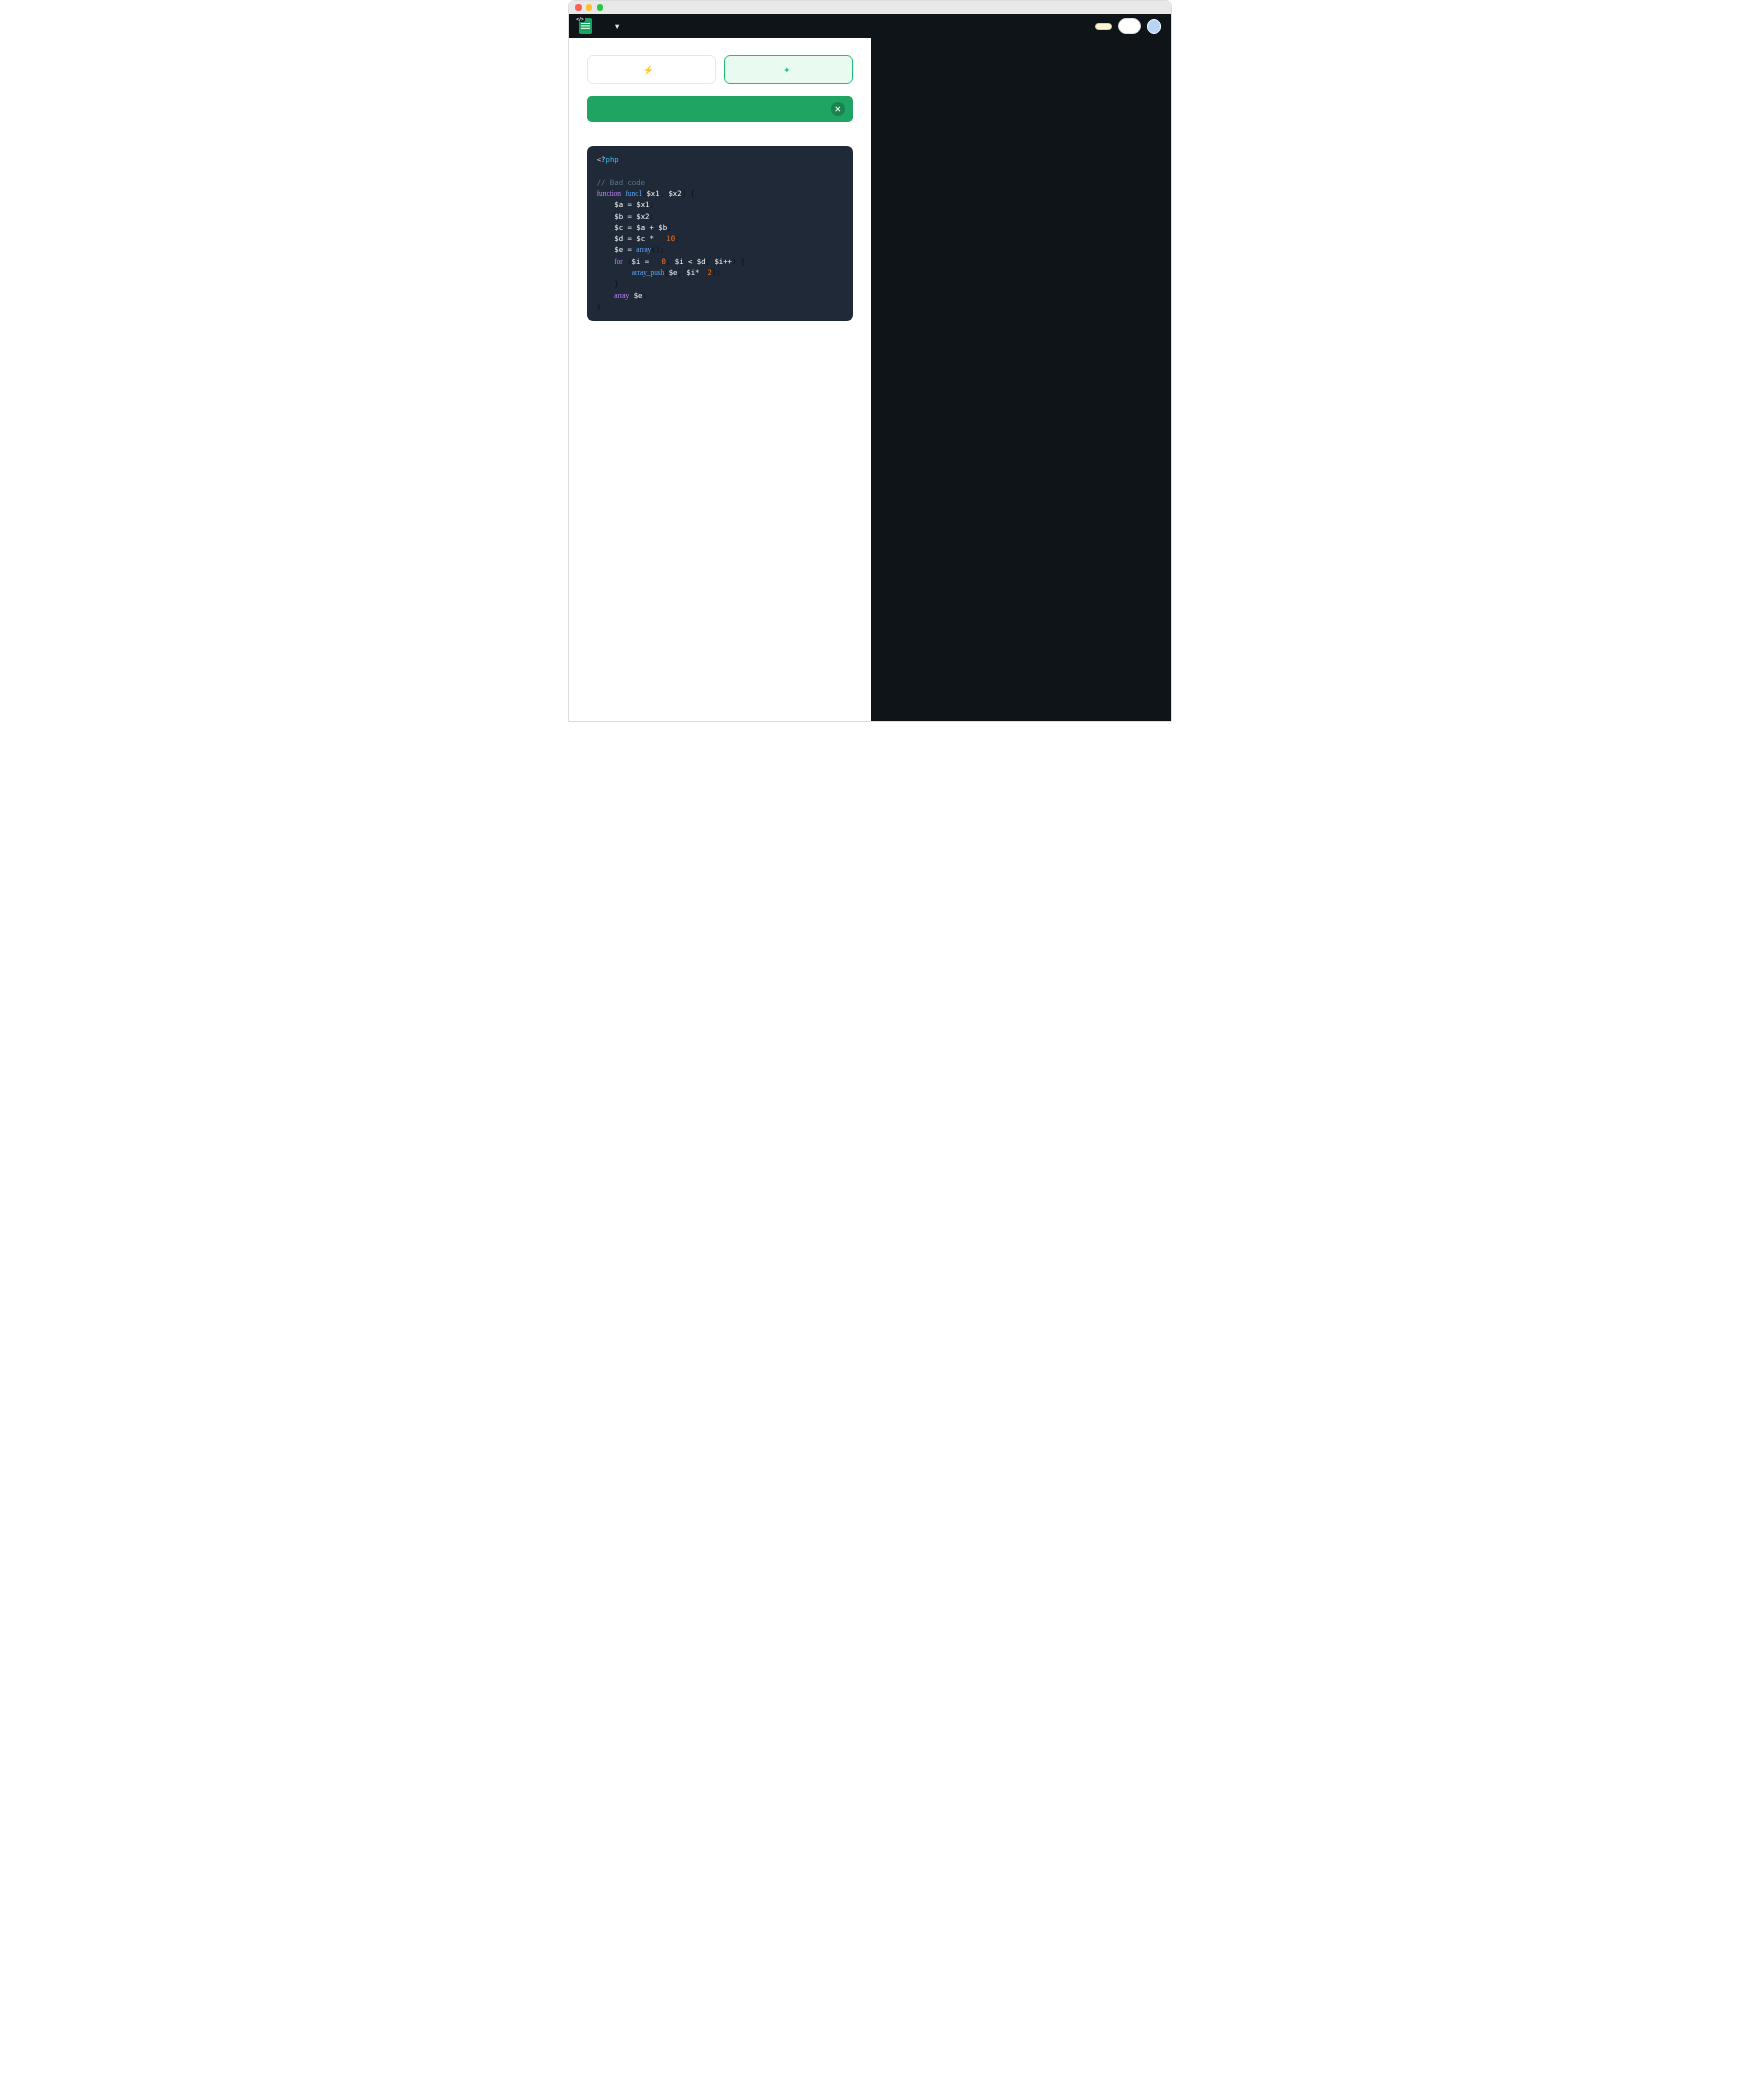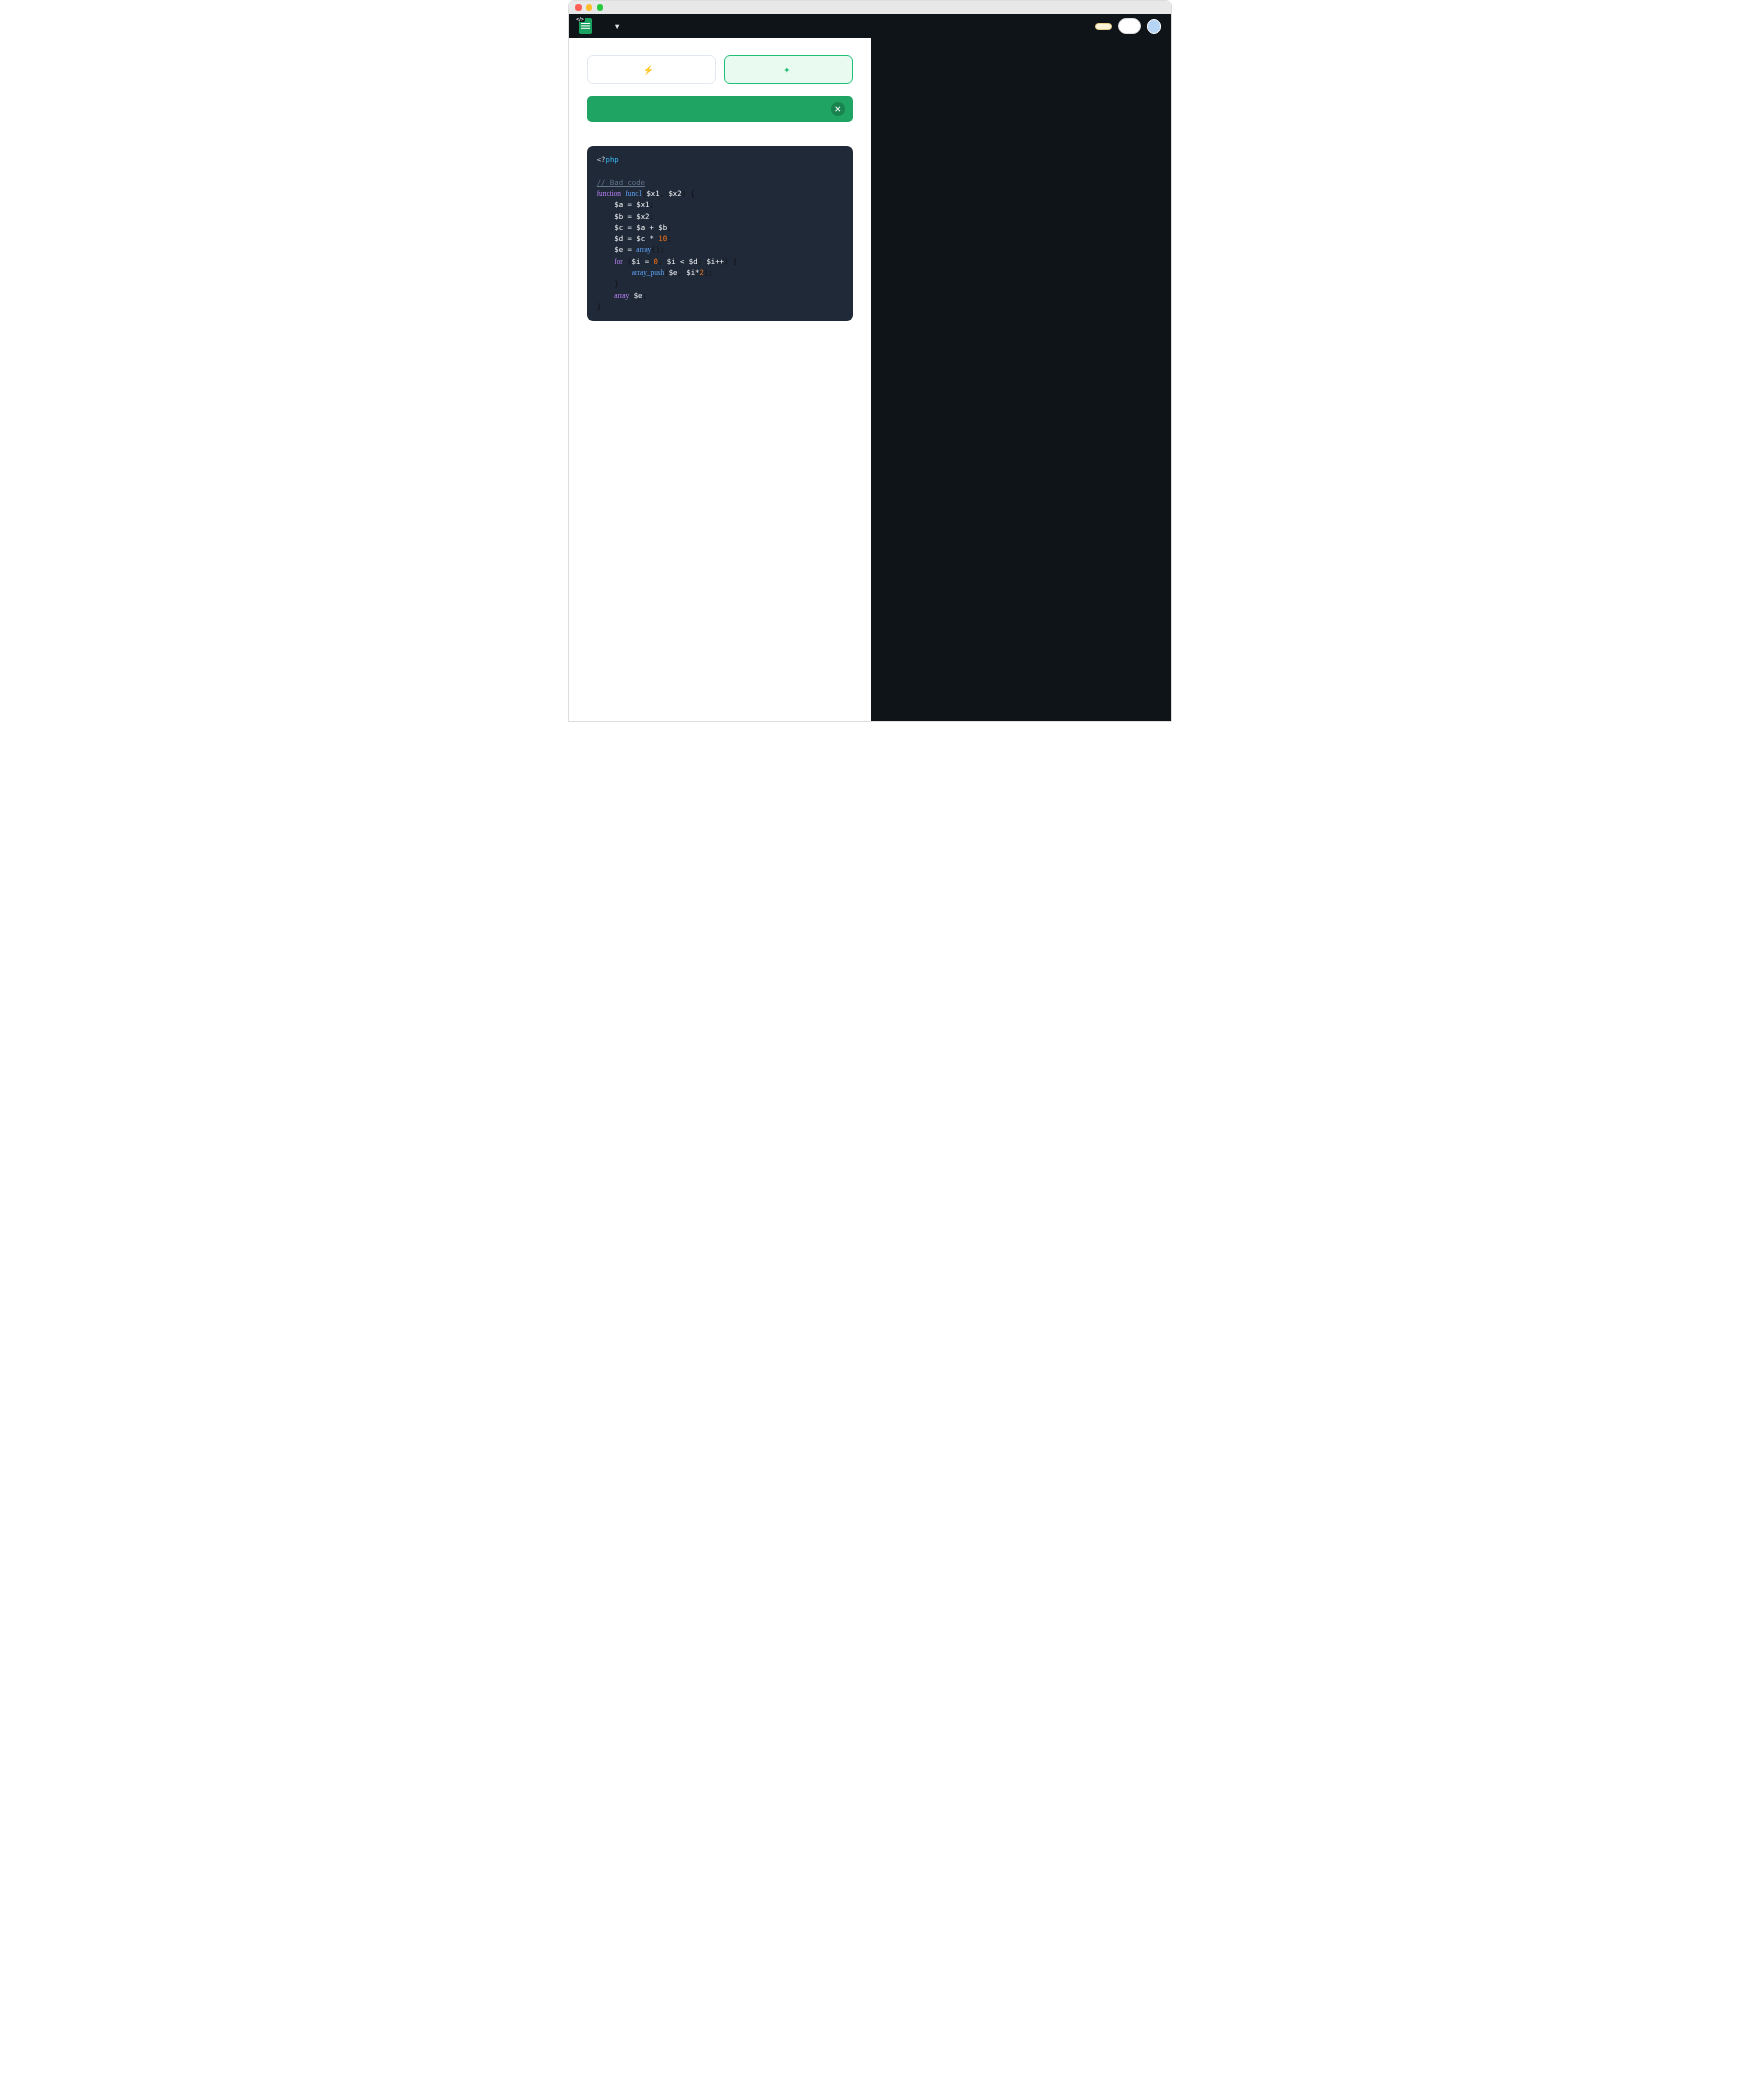--- a/index.html
+++ b/index.html
@@ -144,25 +144,25 @@
     font-family: ui-monospace, "SF Mono", Menlo, Consolas, monospace;
     font-size: 7.3px;
     line-height: 1.55;
     white-space: pre;
     min-height: 121px;
     overflow-x: auto;
   }
   
   .tag { color: #cbd5e1; }
   .name-php { color: #38bdf8; }
-  .cmt { color: #64748b; text-decoration: underline; }
+  .cmt { color: #64748b; }
   .kw { color: #c084fc; font-family: Liberation Serif, serif; }
   .fn { color: #60a5fa; font-family: Liberation Serif, serif; }
   .var { color: #f8fafc; text-align: center; }
-  .num { color: #f97316; }
+  .num { color: #f97316; margin-left: 8px; }
   .op { color: #f8fafc; }
   .icon-inline { display:inline-block; width:8.5px; text-align:center; }
 </style>
 </head>
 <body>
 
 <div class="window">
   <div class="titlebar">
     <div class="tl-dot tl-red"></div>
     <div class="tl-dot tl-yellow"></div>

